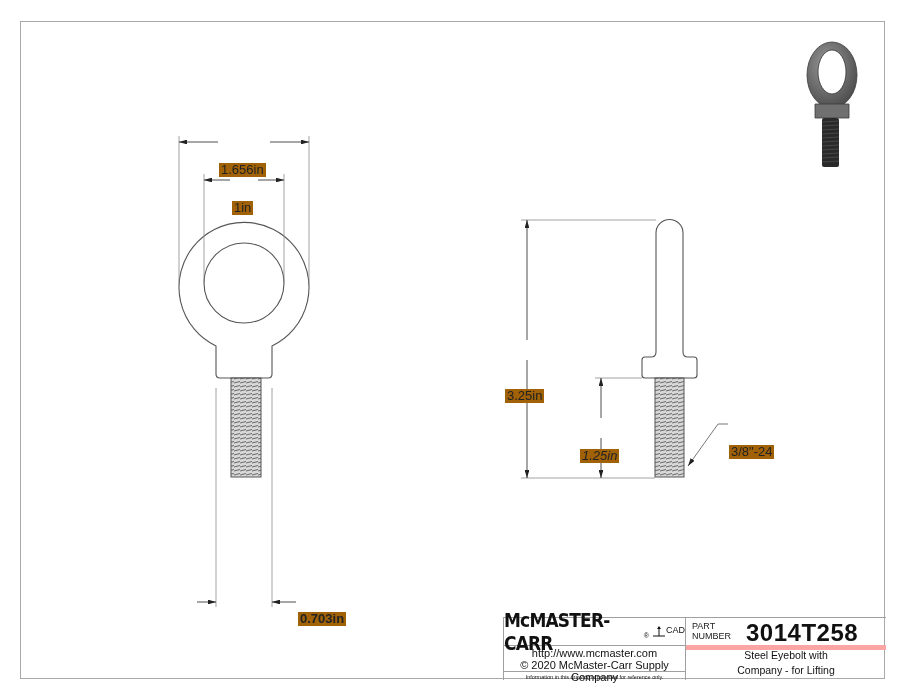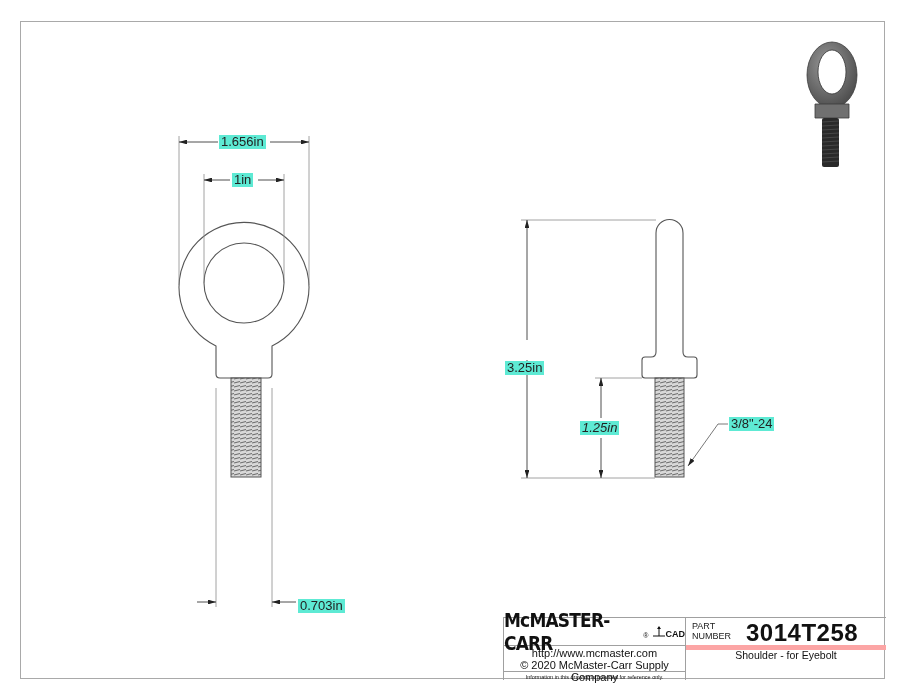--- a/index.html
+++ b/index.html
@@ -1,29 +1,29 @@
 <!DOCTYPE html>
 <html><head>
 <meta charset="utf-8">
 <style>
   html, body { margin: 0; padding: 0; background: #ffffff; }
   body { width: 906px; height: 700px; position: relative; overflow: hidden;
          font-family: "Liberation Sans", sans-serif; color: #111; }
   .frame { position: absolute; left: 20px; top: 21px; width: 865px; height: 658px;
            border: 1px solid #a9a9a9; box-sizing: border-box; }
   svg.drawing { position: absolute; left: 0; top: 0; }
-  .dim { position: absolute; font-size: 13px; color: #222; white-space: nowrap; background: #5eead4; padding: 0 2px; line-height: 14px; }
+  .dim { position: absolute; font-size: 13px; color: #222; white-space: nowrap; background: #a16207; padding: 0 2px; line-height: 14px; margin-top: 28px; }
   .tb { position: absolute; left: 503px; top: 617px; width: 383px; height: 63px;
         border-left: 1px solid #a0a0a0; border-top: 1px solid #a0a0a0; box-sizing: border-box; }
   .tb-left { position: absolute; left: 0; top: 0; width: 181px; height: 62px; border-right: 1px solid #a0a0a0; }
   .tb-logo { position: absolute; left: 0; top: 0; width: 181px; height: 27px; border-bottom: 1px solid #a0a0a0;
              display: flex; align-items: center; justify-content: center; gap: 3px; }
   .logo-text { font-family: "DejaVu Sans", sans-serif; font-weight: bold; font-size: 17px; letter-spacing: -0.8px; color: #111; transform: scaleY(1.15); }
   .logo-reg { font-size: 7px; margin-left: -2px; margin-top: 8px; }
-  .logo-icad { font-size: 9px; font-weight: bold; display: flex; align-items: flex-end; }
+  .logo-icad { font-size: 9px; font-weight: normal; display: flex; align-items: flex-start; }
   .tb-url { position: absolute; left: 0; top: 28px; width: 181px; height: 26px; border-bottom: 1px solid #a0a0a0;
             text-align: center; font-size: 11px; line-height: 12px; padding-top: 1px; box-sizing: border-box; }
   .tb-info { position: absolute; left: 0; top: 55px; width: 181px; height: 8px; text-align: center;
              font-size: 5.5px; line-height: 8px; }
   .tb-pn { position: absolute; left: 182px; top: 0; width: 200px; height: 27px; border-bottom: 5px solid #fca5a5; }
   .pn-label { position: absolute; left: 6px; top: 3px; font-size: 9px; line-height: 10px; color: #222; }
   .pn-value { position: absolute; left: 60px; top: 1px; font-size: 24px; font-weight: bold; letter-spacing: 0.5px; }
   .tb-desc { position: absolute; left: 182px; top: 28px; width: 200px; height: 34px; text-align: center;
              font-size: 10.5px; line-height: 15px; padding-top: 2px; box-sizing: border-box; }
 </style>
@@ -102,21 +102,21 @@
         <line x1="822" y1="150" x2="839" y2="149"></line>
       <line x1="822" y1="154" x2="839" y2="153"></line>
         <line x1="822" y1="158" x2="839" y2="157"></line>
       <line x1="822" y1="162" x2="839" y2="161"></line>
     </g>
   </g>
 </svg>
 
 <span class="dim" style="left:219px; top:135px;">1.656in</span>
 <span class="dim" style="left:232px; top:173px;">1in</span>
-<span class="dim" style="left:298px; top:599px;">0.703in</span>
+<span class="dim" style="left:298px; top:584px;font-weight:bold;">0.703in</span>
 <span class="dim" style="left:505px; top:361px;">3.25in</span>
 <span class="dim" style="left:580px; top:421px;font-style:italic;">1.25in</span>
 <span class="dim" style="left:729px; top:417px;">3/8"-24</span>
 
 <div class="tb">
   <div class="tb-left">
     <div class="tb-logo">
       <span class="logo-text">McMASTER-CARR</span>
       <span class="logo-reg">®</span>
       <span class="logo-icad">
@@ -135,15 +135,16 @@
     <div class="tb-info">Information in this drawing is provided for reference only.</div>
   </div>
   <div class="tb-pn">
     <div class="pn-label">
       <div>PART</div>
       <div>NUMBER</div>
     </div>
     <div class="pn-value">3014T258</div>
   </div>
   <div class="tb-desc">
-    <div>Shoulder - for Eyebolt</div>
+    <div>Steel Eyebolt with</div>
+    <div>Company - for Lifting</div>
   </div>
 </div>
 
 </body></html>

